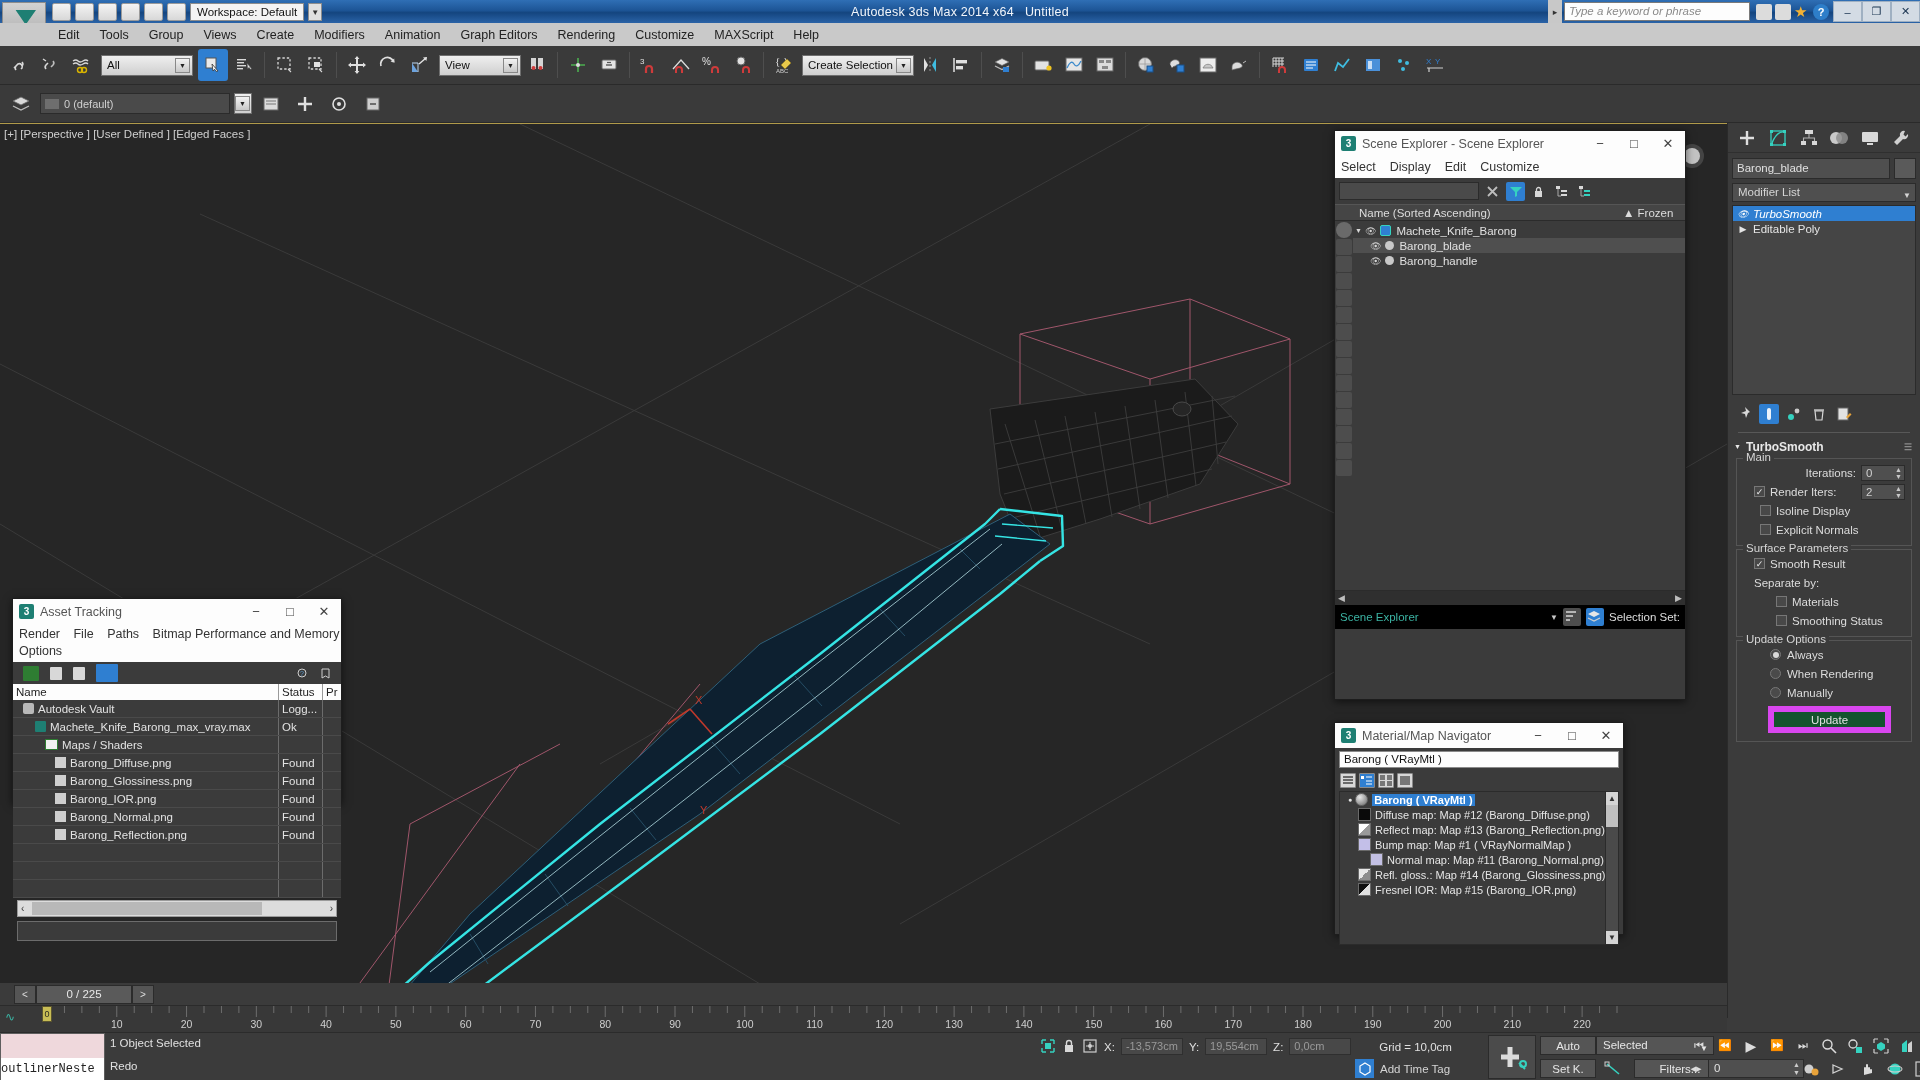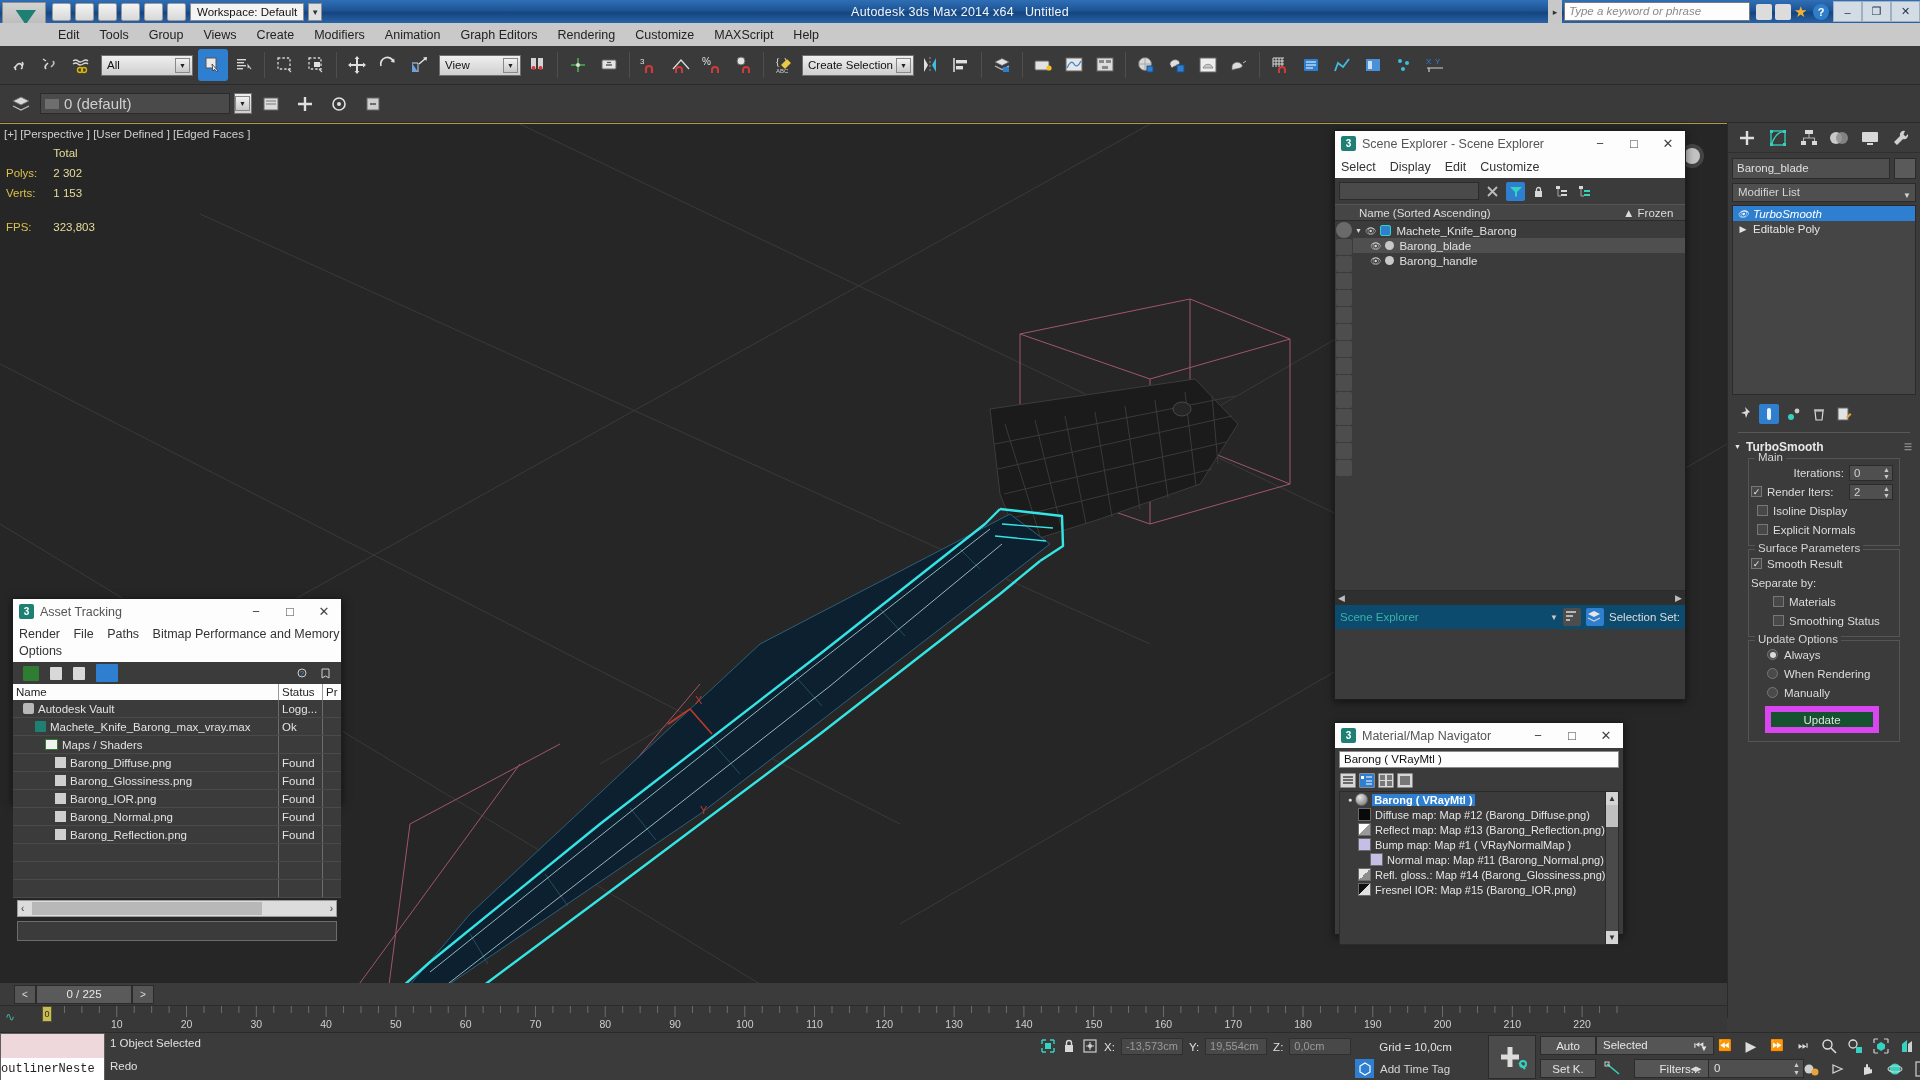--- a/index.html
+++ b/index.html
@@ -66,21 +66,21 @@
     font-size:11.5px; padding-left:5px; position:relative; }
   .combo .arw { position:absolute; right:2px; top:2px; width:15px; height:15px;
     background:linear-gradient(180deg,#f2f2f2,#c8c8c8); border:1px solid #888;
     font-size:7px; color:#222; display:flex; align-items:center; justify-content:center; }
 
   
   .tb2 { position:absolute; left:0; top:85px; width:1920px; height:38px;
     background:#3a3a3a; border-bottom:1px solid #2a2a2a; display:flex; align-items:center;
     padding-left:6px; gap:4px; }
   .layerfield { width:190px; height:21px; background:#4a4a4a; border:1px solid #2b2b2b;
-    color:#cfcfcf; font-size:15px; display:flex; align-items:center; padding-left:4px; }
+    color:#cfcfcf; font-size:11px; display:flex; align-items:center; padding-left:4px; }
 
   
   .viewport { position:absolute; left:0; top:123px; width:1727px; height:860px;
     background:#262626; overflow:hidden; border-top:1px solid #b09a4a; }
   .vp-label { position:absolute; left:4px; top:4px; color:#cfcfcf; font-size:11.5px; }
   .vp-stats { position:absolute; left:4px; top:18px; color:#d8c04a; font-size:11.5px;
     line-height:18px; }
   .vp-stats table td { color:#d8c04a; font-size:11.5px; padding-right:14px; }
   .vp-stats td.v { color:#e8dd9a; }
 
@@ -118,21 +118,21 @@
     padding-left:20px; }
   .se-row.sel { background:#4f4f4f; }
   .dot { width:9px; height:9px; border-radius:50%; background:#c9c9c9; margin-right:5px; }
   .eye { font-size:9px; margin-right:4px; color:#d8d8d8; }
   .tri { font-size:7px; margin-right:3px; color:#d8d8d8; }
   .gico { width:11px; height:11px; background:#2f7fd1; border:1px solid #35d2c0;
     margin-right:5px; border-radius:2px; }
   .se-hscroll { height:15px; background:#2f2f2f; border-top:1px solid #2b2b2b;
     display:flex; align-items:center; justify-content:space-between;
     padding:0 3px; color:#bdbdbd; font-size:9px; }
-  .se-foot { height:24px; background:#0c4a6e; display:flex; align-items:center;
+  .se-foot { height:24px; background:#000000; display:flex; align-items:center;
     gap:5px; padding:0 5px; font-size:11.5px; }
   .se-foot .nm { color:#3bb3a3; }
   .se-foot .fbx { width:18px; height:18px; background:#4d4d4d; border-radius:2px; }
   .se-foot .fbx.on { background:#2f7fd1; }
 
   
   #asset-tracking { left:12px; top:598px; width:330px; height:205px; }
   .at-tools { height:22px; background:#3b3b3b; display:flex; align-items:center;
     gap:11px; padding:0 10px; }
   .at-ic { width:16px; height:15px; background:#d8d8d8; border-radius:1px; }
@@ -196,21 +196,21 @@
     margin-top:6px; }
   .sb-ic { width:20px; height:20px; display:flex; align-items:center; justify-content:center;
     border-radius:2px; }
   .sb-ic.on { background:#2f7fd1; }
   .cp-grip { height:7px; margin:2px 10px; position:relative; }
   .cp-grip:before { content:""; position:absolute; left:0; right:0; top:3px; height:1px;
     background:#585858; }
   .roll-h { height:17px; display:flex; align-items:center; font-size:12px; font-weight:bold;
     color:#e8e8e8; padding-left:6px; }
   .roll-h .t { font-size:7px; margin-right:5px; }
-  .grp { margin:3px 20px; border:1px solid #555; padding:4px 6px 6px 2px; position:relative; }
+  .grp { margin:3px 8px; border:1px solid #555; padding:4px 6px 6px 17px; position:relative; }
   .grp > .gl { position:absolute; top:-8px; left:6px; background:#3b3b3b; padding:0 3px;
     font-size:11.5px; color:#d5d5d5; }
   .prow { display:flex; align-items:center; height:19px; font-size:11.5px; color:#dcdcdc; }
   .prow .lab { flex:1; text-align:right; padding-right:5px; }
   .spin { width:44px; height:16px; background:#4f4f4f; border:1px solid #2b2b2b;
     color:#d0d0d0; font-size:11.5px; padding-left:4px; line-height:14px; position:relative; }
   .spin .ar { position:absolute; right:1px; top:0; width:9px; height:15px; color:#c8c8c8;
     font-size:7px; line-height:7px; text-align:center; }
   .cb { width:11px; height:11px; border:1px solid #777; background:#484848; margin-right:5px;
     display:inline-flex; align-items:center; justify-content:center; font-size:9px; color:#eee; }
@@ -690,46 +690,20 @@
         <text x="700" y="690" fill="#c0392b" font-size="11" font-family="sans-serif">Y</text>
       </g>
 
       <g transform="translate(1680,20)">
         <circle cx="12" cy="12" r="12" fill="#4a4a4a" opacity=".85"></circle>
         <path d="M4 12 a8 8 0 0116 0 a8 8 0 01-16 0" fill="#d9d9d9" opacity=".85"></path>
       </g>
     </svg>
 
     <div class="vp-label">[+] [Perspective ] [User Defined ] [Edged Faces ]</div>
-    <div class="vp-stats">
-      <table>
-        <tbody>
-            <tr>
-              <td></td>
-              <td class="v">Total</td>
-            </tr>
-        <tr>
-              <td>Polys:</td>
-              <td class="v">2 302</td>
-            </tr>
-        <tr>
-              <td>Verts:</td>
-              <td class="v">1 153</td>
-            </tr>
-        <tr>
-              <td style="height:12px"></td>
-              <td></td>
-            </tr>
-        <tr>
-              <td>FPS:</td>
-              <td class="v">323,803</td>
-            </tr>
-      </tbody>
-        </table>
-    </div>
   </div>
 
   <div style="position:absolute;left:1337px;top:172px;width:18px;">
     <div style="width:17px;height:17px;background:#5a5a5a;border-radius:2px;margin-bottom:2px;"></div>
   </div>
 
   <div class="fwin" id="scene-explorer">
     <div class="cap">
       <div class="ico">3</div>
       <div class="ttl">Scene Explorer - Scene Explorer</div>

